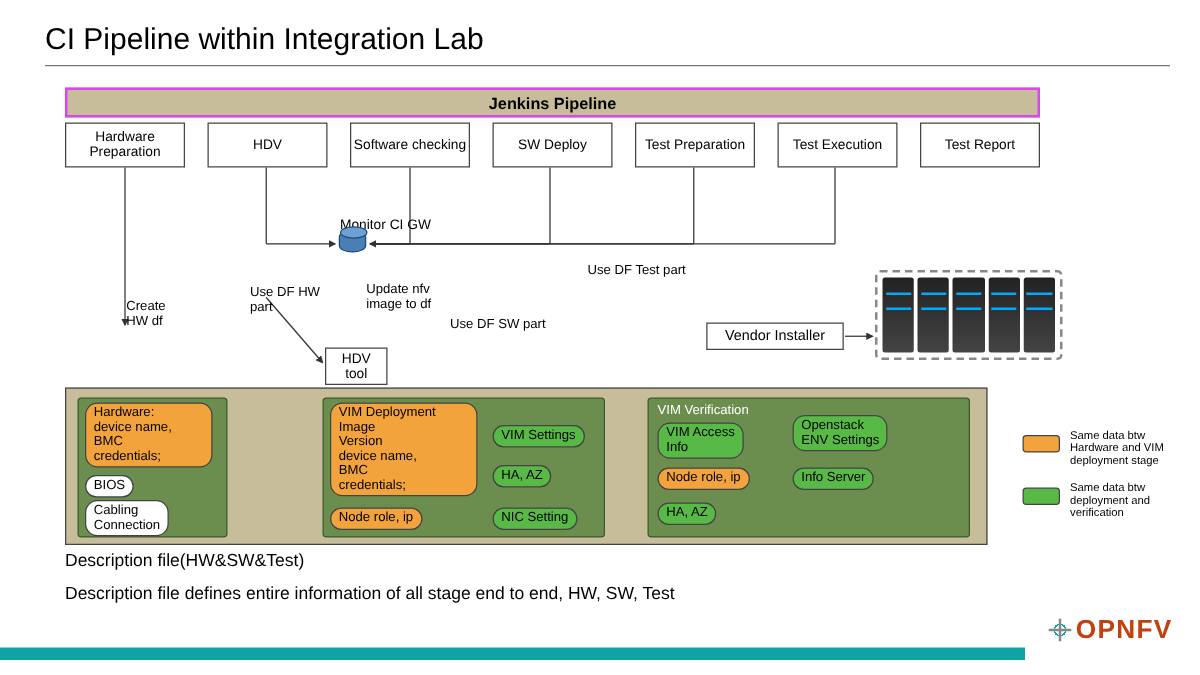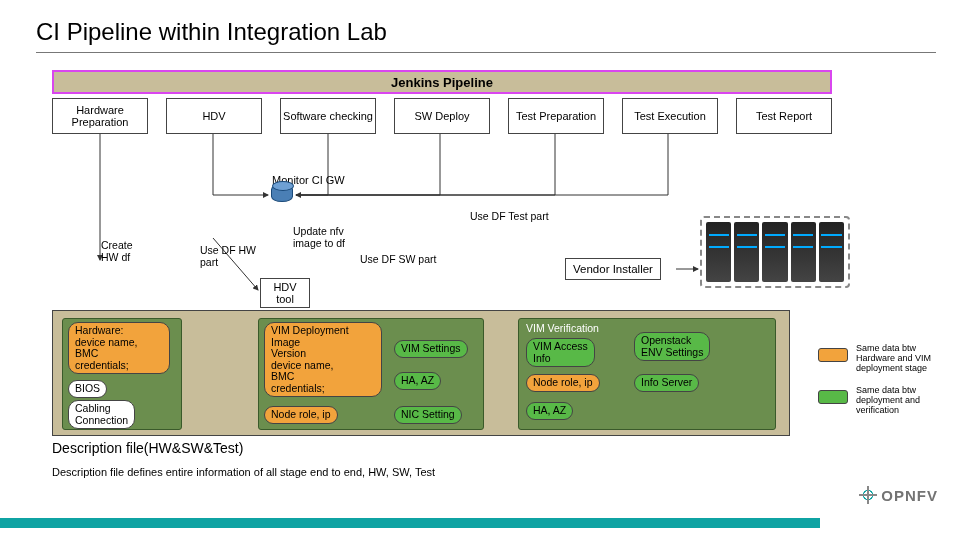--- a/index.html
+++ b/index.html
@@ -17,53 +17,53 @@
   .cylinder::before { content: ""; position: absolute; top: -4px; left: 0; width: 100%; height: 8px; background: #6ea0d4; border: 1px solid #1a4a7a; border-radius: 50%; }
 
   .small-label { position: absolute; font-size: 10.5px; line-height: 1.1; }
   .create-label { left: 62px; top: 240px; margin-left: 39px; }
   .usedf-hw { left: 200px; top: 229px; }
   .update-nfv { left: 293px; top: 226px; }
   .usedf-sw { left: 360px; top: 254px; }
   .usedf-test { left: 470px; top: 211px; }
 
   .hdv-tool { position: absolute; left: 260px; top: 278px; width: 50px; height: 30px; border: 1px solid #444; background: #fff; font-size: 11px; text-align: center; line-height: 1.1; padding-top: 2px; }
-  .vendor-inst { position: absolute; left: 565px; top: 258px; width: 96px; height: 22px; border: 1px solid #444; background: #fff; font-size: 11.5px; text-align: center; line-height: 20px; }
+  .vendor-inst { position: absolute; left: 565px; top: 258px; width: 110px; height: 22px; border: 1px solid #444; background: #fff; font-size: 11.5px; text-align: center; line-height: 20px; }
 
   
   .rack-group { position: absolute; left: 700px; top: 216px; width: 150px; height: 72px; border: 2px dashed #888; border-radius: 4px; padding: 4px; display: flex; gap: 3px; }
   .rack { flex: 1; background: linear-gradient(#222, #444); border-radius: 2px; position: relative; }
   .rack::before, .rack::after { content: ""; position: absolute; left: 10%; right: 10%; height: 2px; background: #0af; }
   .rack::before { top: 12px; } .rack::after { top: 24px; }
 
   
   .df-box { position: absolute; left: 52px; top: 310px; width: 738px; height: 126px; background: #c8bd9a; border: 1px solid #444; }
   .df-pane { position: absolute; background: #6b8e4e; border: 1px solid #3a5a2a; border-radius: 3px; }
   .hw-pane { left: 62px; top: 318px; width: 120px; height: 112px; }
   .sw-pane { left: 258px; top: 318px; width: 226px; height: 112px; }
   .test-pane { left: 518px; top: 318px; width: 258px; height: 112px; }
 
   .chip { position: absolute; background: #fff; border: 1px solid #444; border-radius: 10px; font-size: 10.5px; padding: 2px 6px; line-height: 1.1; }
   .chip.o { background: #f2a33c; }
   .chip.g { background: #58b947; }
   .txt { position: absolute; font-size: 10.5px; color: #fff; line-height: 1.15; }
 
   .df-title { position: absolute; left: 52px; top: 440px; font-size: 14px; }
-  .df-desc { position: absolute; left: 52px; top: 466px; font-size: 11px; }
+  .df-desc { position: absolute; left: 52px; top: 466px; font-size: 14px; }
 
   
   .legend-swatch { position: absolute; width: 30px; height: 14px; border: 1px solid #444; border-radius: 3px; }
   .leg1 { left: 818px; top: 348px; background: #f2a33c; }
   .leg2 { left: 818px; top: 390px; background: #58b947; }
   .legend-text { position: absolute; left: 856px; font-size: 9px; line-height: 1.1; width: 100px; }
   .lt1 { top: 344px; } .lt2 { top: 386px; }
 
   
   .teal-bar { position: absolute; left: 0; bottom: 12px; width: 820px; height: 10px; background: #0fa3a3; }
-  .logo { position: absolute; right: 22px; bottom: 36px; font-size: 15px; font-weight: 700; letter-spacing: 1px; color: #737373; }
+  .logo { position: absolute; right: 22px; bottom: 24px; font-size: 21px; font-weight: 700; letter-spacing: 1px; color: #c2410c; }
   .logo-mark { display: inline-block; width: 18px; height: 18px; vertical-align: -3px; margin-right: 4px; background:
     radial-gradient(circle at 50% 50%, transparent 30%, #0fa3a3 31% 40%, transparent 41%); position: relative; }
   .logo-mark::before, .logo-mark::after { content: ""; position: absolute; background: #888; }
   .logo-mark::before { width: 2px; height: 18px; left: 8px; top: 0; }
   .logo-mark::after { width: 18px; height: 2px; top: 8px; left: 0; }
 
   svg.lines { position: absolute; left: 0; top: 0; width: 960px; height: 540px; pointer-events: none; }
 </style>
 </head>
 <body>
@@ -104,21 +104,21 @@
   <line x1="676" y1="269" x2="698" y2="269" stroke="#333" marker-end="url(#ah)"></line>
 
   <line x1="213" y1="238" x2="258" y2="290" stroke="#333" marker-end="url(#ah)"></line>
 </svg>
 
 <div class="monitor-label">Monitor CI GW</div>
 <div class="cylinder"></div>
 
 <div class="small-label create-label" style="white-space:pre;">Create
 HW df</div>
-<div class="small-label usedf-hw" style="white-space:pre;margin-top:16px;">Use DF HW
+<div class="small-label usedf-hw" style="white-space:pre;">Use DF HW
 part</div>
 <div class="small-label update-nfv" style="white-space:pre;">Update nfv
 image to df</div>
 <div class="small-label usedf-sw">Use DF SW part</div>
 <div class="small-label usedf-test">Use DF Test part</div>
 
 <div class="hdv-tool" style="white-space:pre;">HDV
 tool</div>
 <div class="vendor-inst">Vendor Installer</div>
 

